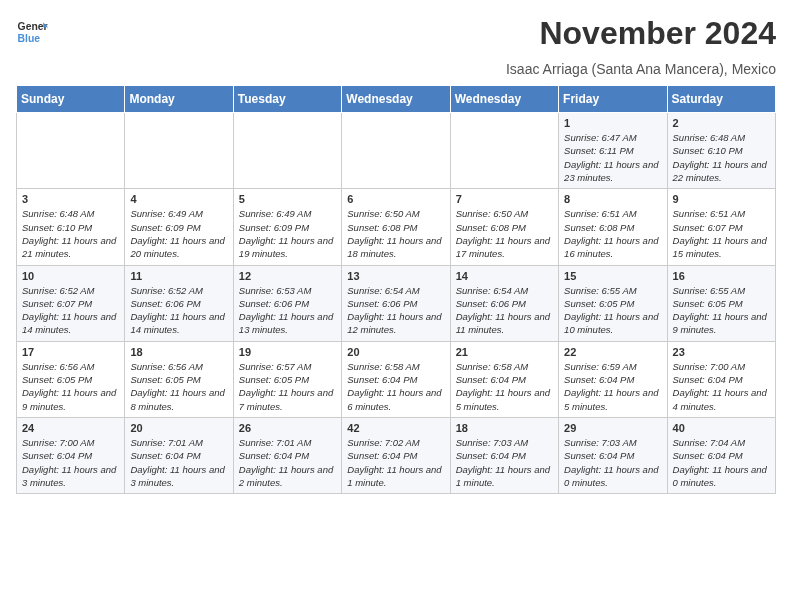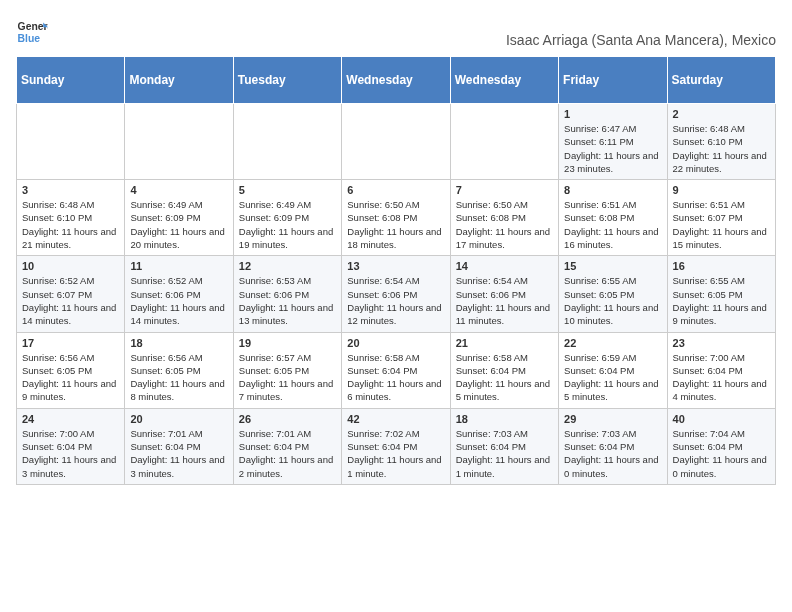--- a/index.html
+++ b/index.html
@@ -30,33 +30,33 @@
     }
     .month-title {
       font-size: 32px;
       font-weight: bold;
       color: #333;
       line-height: 1.1;
     }
     .subtitle {
       font-size: 14px;
       color: #555;
-      margin-top: 16px;
+      margin-top: 10px;
     }
     .calendar {
       width: 100%;
       border-collapse: collapse;
       margin-top: 8px;
     }
     .calendar thead tr th {
       background-color: #4a7fc1;
       color: #fff;
       font-size: 12px;
       font-weight: bold;
-      padding: 16px 4px;
+      padding: 6px 4px;
       text-align: left;
       border: 1px solid #fff;
     }
     .calendar tbody tr td {
       vertical-align: top;
       border: 1px solid #ccc;
       padding: 4px 5px;
       width: 108px;
       min-height: 80px;
       font-size: 10px;
@@ -72,37 +72,39 @@
     .day-num {
       font-weight: bold;
       font-size: 11px;
       display: block;
       margin-bottom: 2px;
     }
     .day-info {
       font-size: 9.5px;
       line-height: 1.4;
       color: #333;
+      font-style: italic;
     }
     .empty-cell {
       background: #fff !important;
     }
   </style>
 </head>
 <body>
 
 <div class="header">
   <div class="logo">
     <svg class="logo-icon" viewBox="0 0 40 40" width="40" height="40">
       <text x="2" y="18" font-size="13" font-weight="bold" fill="#333" font-family="Arial">General</text>
       <text x="2" y="32" font-size="13" font-weight="bold" fill="#4a90d9" font-family="Arial">Blue</text>
       <polygon points="34,8 40,14 34,14" fill="#4a90d9"></polygon>
     </svg>
   </div>
   <div class="title-area">
+    <div class="month-title">November 2024</div>
     <div class="subtitle">Isaac Arriaga (Santa Ana Mancera), Mexico</div>
   </div>
 </div>
 
 <table class="calendar">
   <thead>
     <tr>
     <th>Sunday</th>
         <th>Monday</th>
         <th>Tuesday</th>

